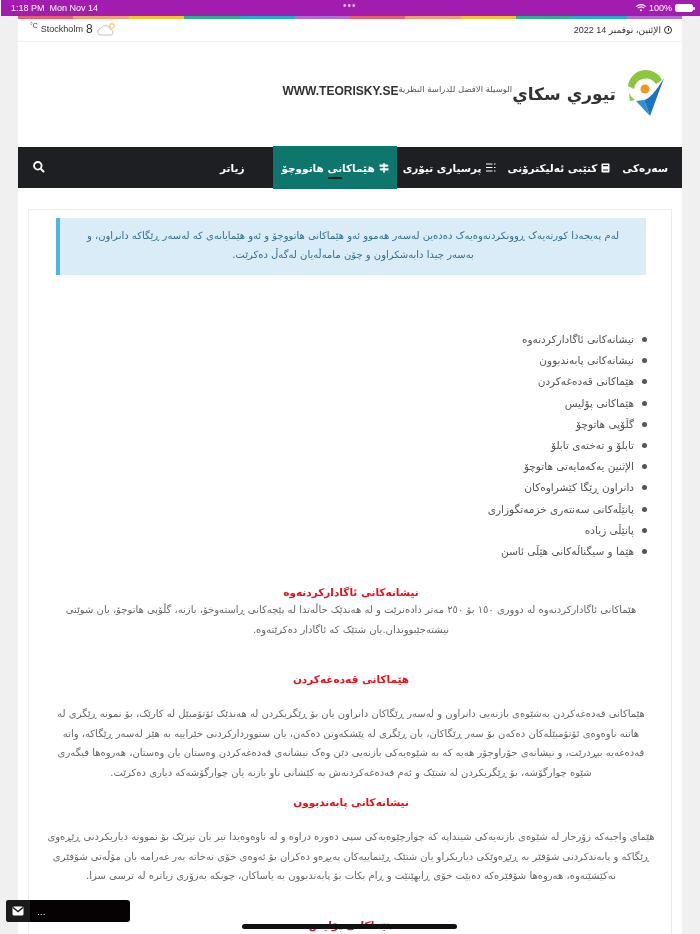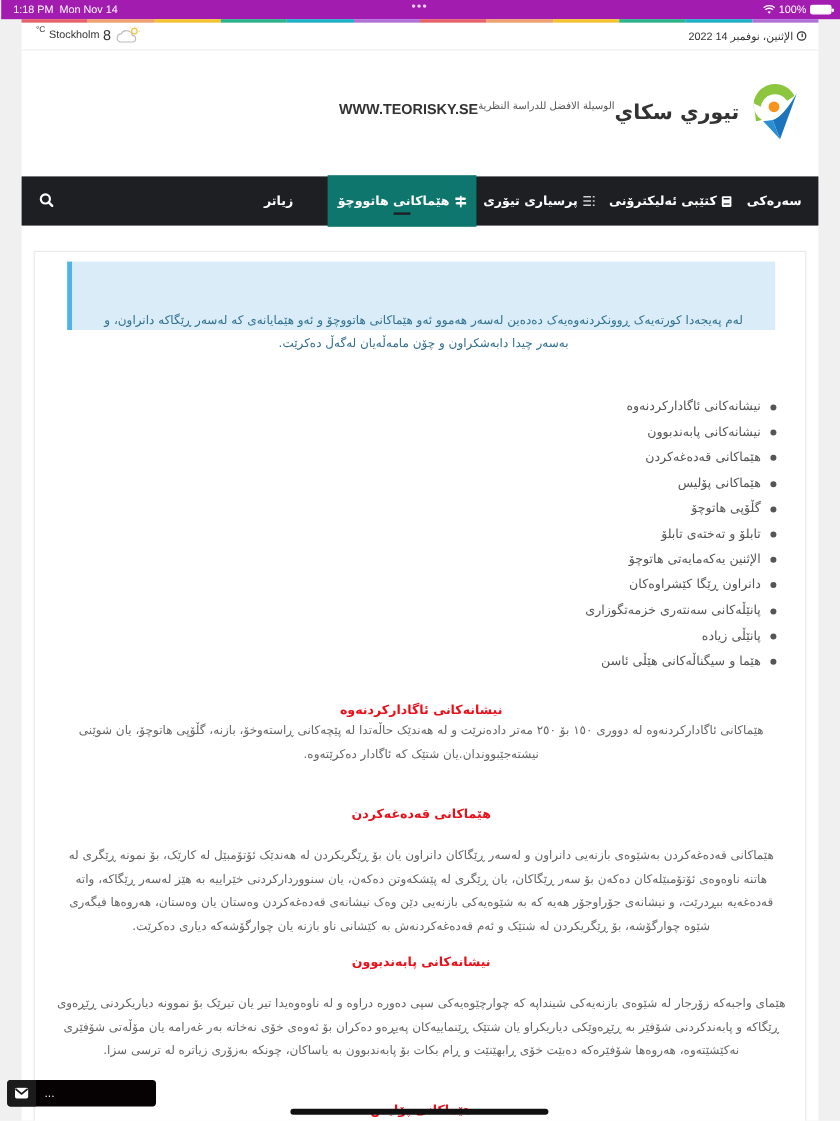--- a/index.html
+++ b/index.html
@@ -40,21 +40,21 @@
   
   .nav { position: absolute; left: 0; top: 128px; width: 664px; height: 41px; background: #1e1f23; direction: rtl; display: flex; align-items: stretch; padding-right: 8px; }
   .nav-item { display: flex; align-items: center; gap: 4px; color: #fff; font-size: 10.5px; font-weight: bold; padding: 0 6px; white-space: nowrap; position: relative; cursor: pointer; }
   .nav-item.active { background: #0f766e; margin-top: -1px; height: 43px; padding: 0 8px; margin-left: 23px; }
   .nav-item.active::after { content: ""; position: absolute; left: 50%; bottom: 10px; width: 14px; height: 2px; background: #1e1f23; transform: translateX(-50%); }
   .nav-search { position: absolute; left: 14px; top: 13px; width: 14px; height: 14px; cursor: pointer; }
 
   
   .content-card { position: absolute; left: 10px; top: 190px; width: 644px; height: 740px; border: 1px solid #ebebeb; background: #fff; overflow: hidden; }
   .notice { position: absolute; left: 27px; top: 8px; width: 590px; height: 57px; background: #d9ecf7; border-left: 4px solid #4fb4e8; color: #31708f; font-size: 10px; direction: rtl; text-align: center; line-height: 19px; padding: 8px 14px 0 14px; }
-  .notice p { direction: rtl; margin-top: 32px; }
+  .notice p { direction: rtl; }
 
   .intro { position: absolute; left: 20px; top: 88px; width: 604px; text-align: center; direction: rtl; font-size: 10px; color: #666; }
 
   .topics { position: absolute; right: 24px; top: 119px; direction: rtl; list-style: none; width: 300px; }
   .topics li { font-size: 10.5px; color: #555; height: 21.2px; line-height: 21px; display: flex; align-items: center; gap: 8px; }
   .topics li .bullet { width: 5px; height: 5px; background: #555; border-radius: 50%; display: inline-block; }
 
   .section-title { position: absolute; left: 0; width: 644px; text-align: center; color: #e8101a; font-size: 10.5px; font-weight: bold; direction: rtl; }
   .section-body { position: absolute; left: 18px; width: 608px; text-align: center; color: #666; font-size: 10px; line-height: 19.5px; direction: rtl; }
 

